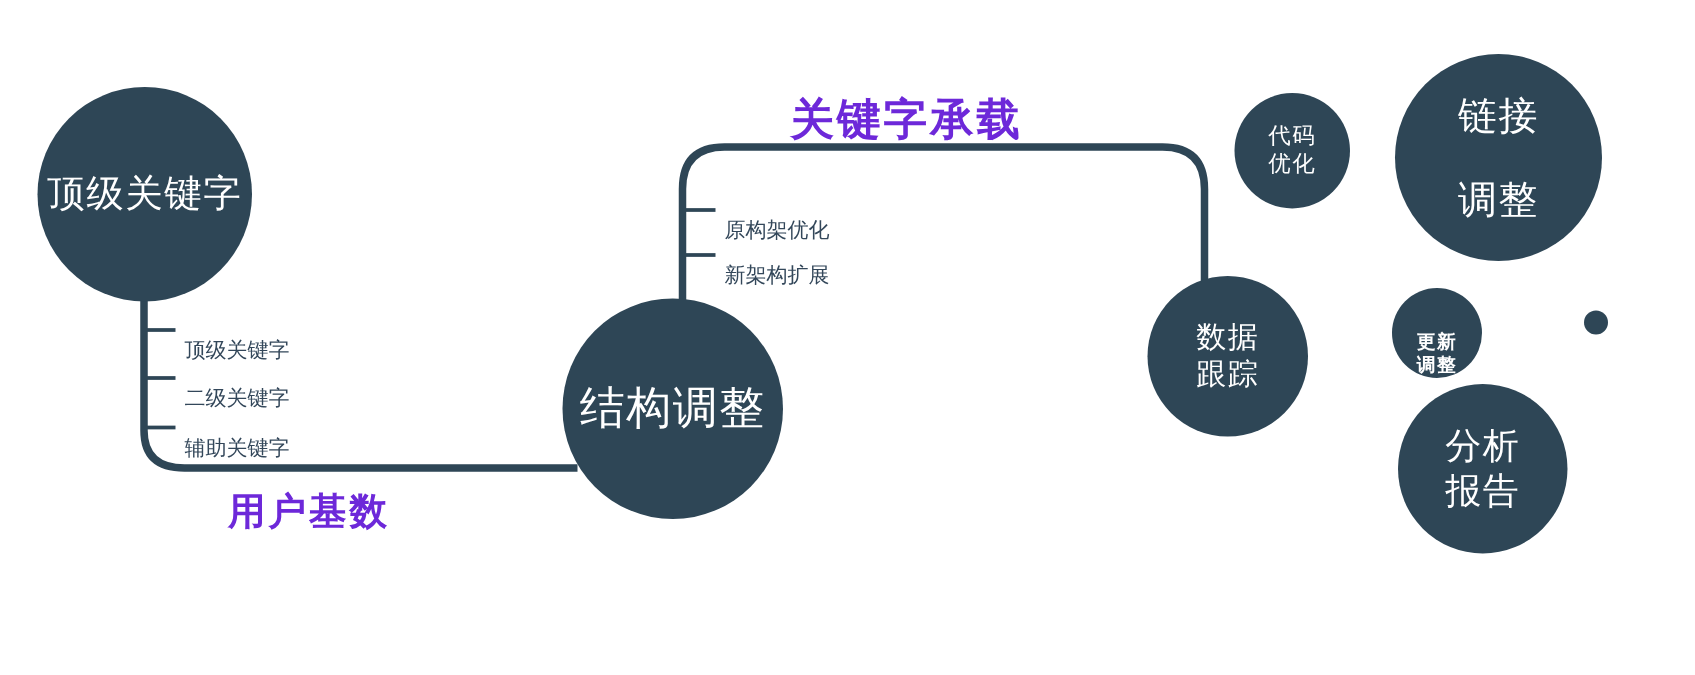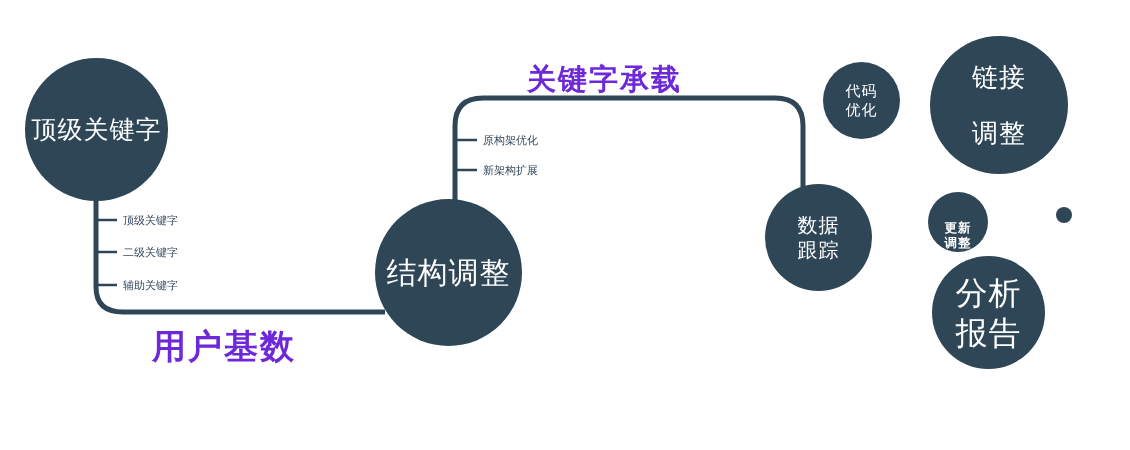--- a/index.html
+++ b/index.html
@@ -31,52 +31,53 @@
     font-weight: 500;
     letter-spacing: 1px;
     z-index: 2;
   }
   .c-traffic   { left: 25px;  top: 58px;  width: 143px; height: 143px; font-size: 25px; }
   .c-structure { left: 375px; top: 199px; width: 147px; height: 147px; font-size: 30px; }
   .c-tracking  { left: 765px; top: 184px; width: 107px; height: 107px; font-size: 20px; }
   .c-code      { left: 823px; top: 62px;  width: 77px;  height: 77px;  font-size: 15px; }
   .c-link      { left: 930px; top: 36px;  width: 138px; height: 138px; font-size: 26px; gap: 24px; }
   .c-update    { left: 928px; top: 192px; width: 60px;  height: 60px;  font-size: 12.5px; font-weight: 600; justify-content: flex-end; }
-  .c-report    { left: 932px; top: 256px; width: 113px; height: 113px; font-size: 32px; text-align: center; }
+  .c-report    { left: 932px; top: 256px; width: 113px; height: 113px; font-size: 24px; text-align: center; }
 
   .dot {
     position: absolute;
     left: 1056px; top: 207px;
     width: 16px; height: 16px;
     border-radius: 50%;
     background: #2e4656;
     z-index: 2;
   }
 
   .branch-label {
     position: absolute;
-    font-size: 11px;
+    font-size: 14px;
     color: #33475a;
     font-weight: 500;
     white-space: nowrap;
     z-index: 3;
+    margin-top: 12px;
   }
   .bl-t1 { left: 123px; top: 213px; }
   .bl-t2 { left: 123px; top: 245px; }
   .bl-t3 { left: 123px; top: 278px; }
   .bl-s1 { left: 483px; top: 133px; }
   .bl-s2 { left: 483px; top: 163px; }
 
   .edge-label {
     position: absolute;
     color: #6d28d9;
     white-space: nowrap;
     z-index: 3;
   }
-  .lbl-user-base { left: 152px; top: 324px; font-size: 34px; font-weight: 700; letter-spacing: 2px; }
+  .lbl-user-base { left: 152px; top: 324px; font-size: 25px; font-weight: 700; letter-spacing: 2px; }
   .lbl-keyword   { left: 527px; top: 60px;  font-size: 29px; font-weight: 600; letter-spacing: 2px; }
   .lbl-footer    { left: 891px; top: 402px; font-size: 28px; font-weight: 600; letter-spacing: 2px; }
 </style>
 </head>
 <body>
 
 <div class="canvas">
 
   <svg class="wires" width="1130" height="450" viewBox="0 0 1130 450">
     <path class="wire" d="M96 190 L96 287 Q96 312 123 312 L385 312"></path>

